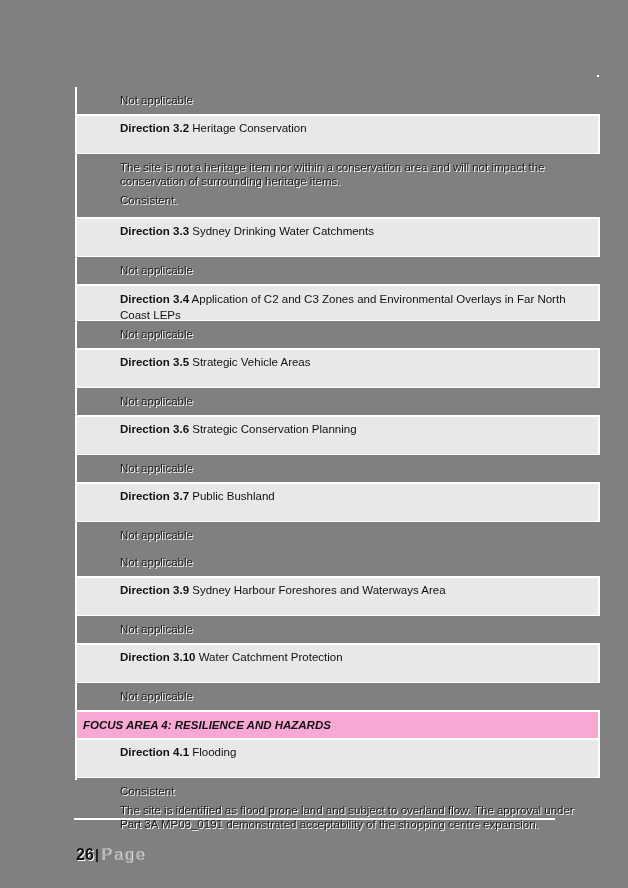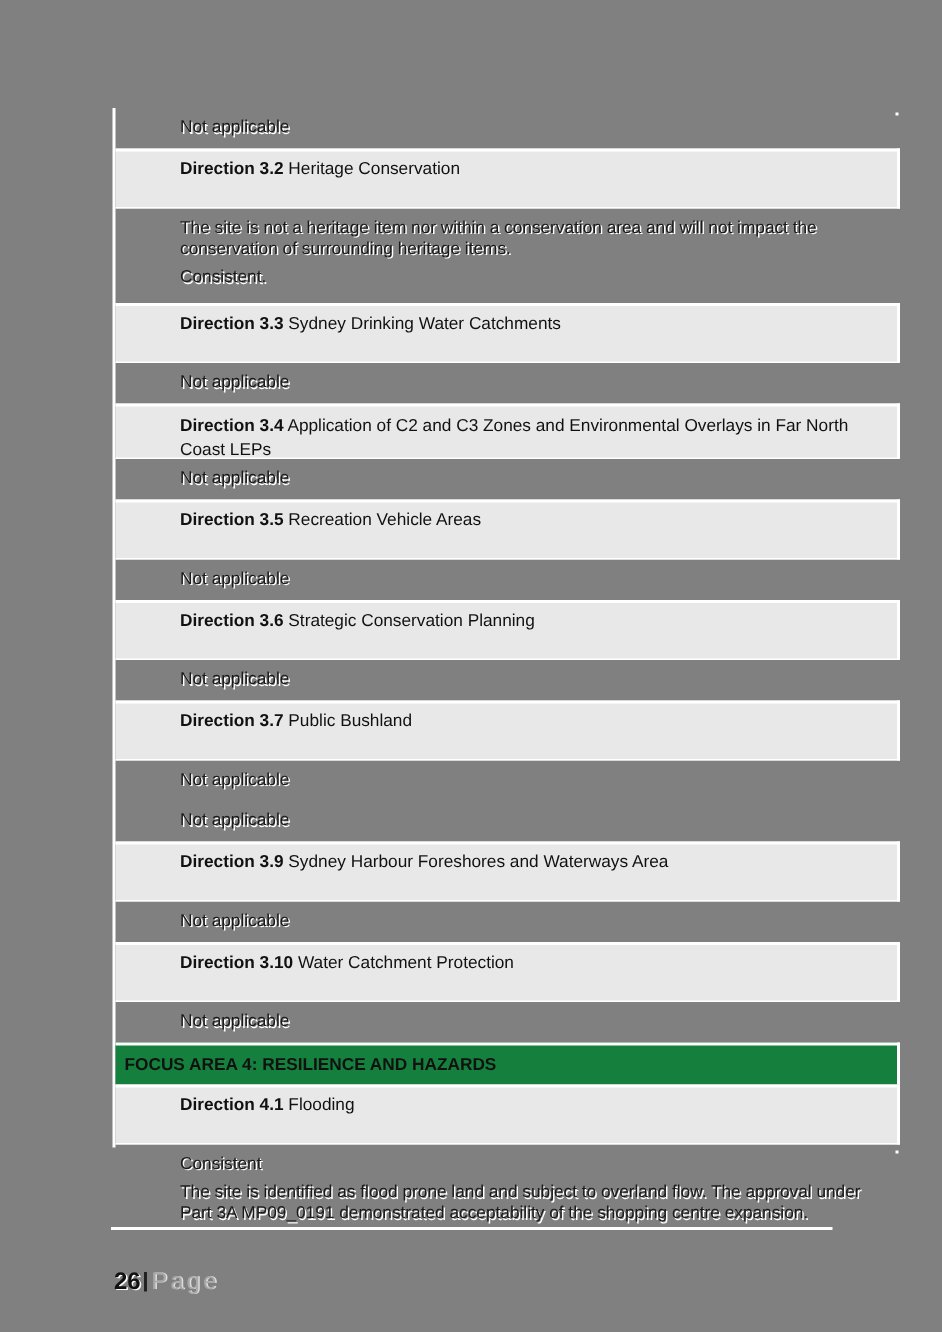--- a/index.html
+++ b/index.html
@@ -7,21 +7,21 @@
     width: 628px; height: 888px;
     background: #808080;
     position: relative;
     overflow: hidden;
     font-family: "Liberation Sans", sans-serif;
     font-size: 11.5px;
     color: #111;
   }
   .table {
     position: absolute;
-    left: 75px; top: 72px;
+    left: 75px; top: 87px;
     width: 523px;
     border-left: 2px solid #ffffff;
     height: 693px;
   }
   .row {
     position: relative;
     box-sizing: border-box;
     padding-left: 43px;
     padding-right: 18px;
   }
@@ -45,28 +45,29 @@
     text-shadow: 1px 1px 0 #ffffff;
   }
   .row.body {
     padding-top: 6px;
     color: #1a1a1a;
     text-shadow: 1px 1px 0 #ffffff;
     line-height: 14px;
   }
   .row.body p { margin: 0 0 5px 0; }
   .row.focus {
-    background: #15803d;
+    background: #f9a8d4;
     border-top: 2px solid #ffffff;
     border-right: 2px solid #ffffff;
     height: 28px;
     line-height: 27px;
     padding-left: 6px;
     font-weight: bold;
     color: #111;
+    font-style: italic;
   }
   b { font-weight: bold; }
   .dot { position: absolute; width: 2px; height: 2px; background: #fff; }
   .footer-rule {
     position: absolute; left: 74px; top: 818px;
     width: 481px; height: 2px; background: #ffffff;
   }
   .footer {
     position: absolute; left: 76px; top: 848px;
     font-size: 16px; line-height: 14px;
@@ -87,21 +88,21 @@
     <p>The site is not a heritage item nor within a conservation area and will not impact the conservation of surrounding heritage items.</p>
     <p>Consistent.</p>
   </div>
 
   <div class="row dir"><b>Direction 3.3</b> <span>Sydney Drinking Water Catchments</span></div>
   <div class="row na"><span>Not applicable</span></div>
 
   <div class="row dir two"><b>Direction 3.4</b> <span>Application of C2 and C3 Zones and Environmental Overlays in Far North Coast LEPs</span></div>
   <div class="row na"><span>Not applicable</span></div>
 
-  <div class="row dir"><b>Direction 3.5</b> <span>Recreation Vehicle Areas</span></div>
+  <div class="row dir"><b>Direction 3.5</b> <span>Strategic Vehicle Areas</span></div>
   <div class="row na"><span>Not applicable</span></div>
 
   <div class="row dir"><b>Direction 3.6</b> <span>Strategic Conservation Planning</span></div>
   <div class="row na"><span>Not applicable</span></div>
 
   <div class="row dir"><b>Direction 3.7</b> <span>Public Bushland</span></div>
   <div class="row na"><span>Not applicable</span></div>
 
   <div class="row na"><span>Not applicable</span></div>
 

